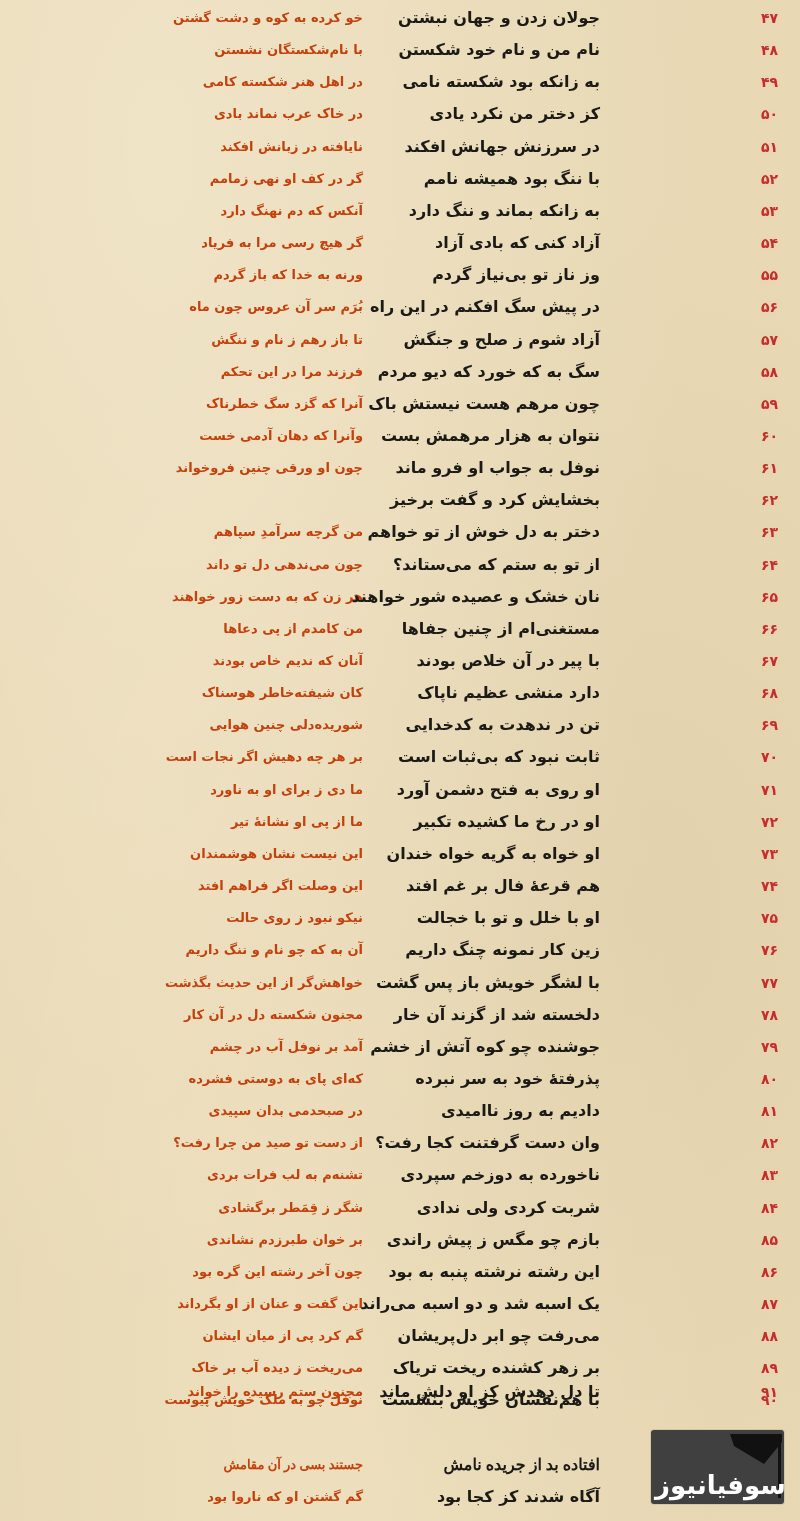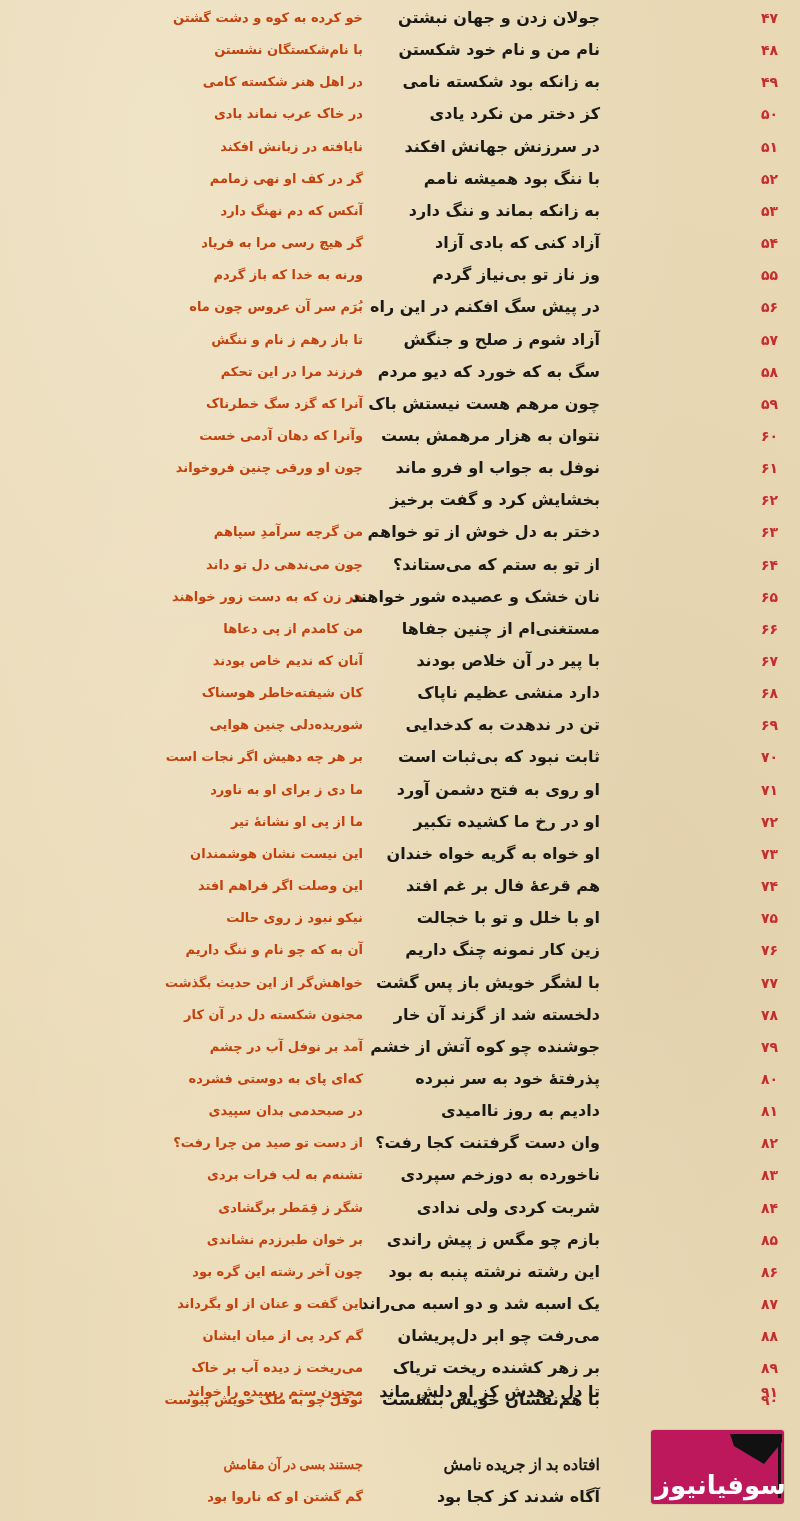--- a/index.html
+++ b/index.html
@@ -25,21 +25,21 @@
   .h1 {
     position:absolute; right:200px; top:0; width:180px; text-align:right;
     color:#1c1a17; font-size:16px; font-weight:bold; line-height:32px; white-space:nowrap;
   }
   .h2 {
     position:absolute; right:437px; top:0; width:240px; text-align:right;
     color:#c2410c; font-size:13px; font-weight:bold; line-height:32px; white-space:nowrap;
   }
   .logo {
     position:absolute; left:651px; top:1430px; width:133px; height:74px;
-    background:#be185d; border-radius:3px; overflow:hidden;
+    background:#404040; border-radius:3px; overflow:hidden;
     box-shadow:0 0 0 1px rgba(0,0,0,0.08);
   }
   .logo-text {
     position:absolute; left:4px; bottom:6px; color:#fff; font-size:26px; font-weight:bold;
     font-family:"DejaVu Sans", sans-serif; direction:rtl; line-height:1;
   }
   .logo-cap { position:absolute; right:0; top:0; width:60px; height:74px; }
 </style>
 </head>
 <body>

